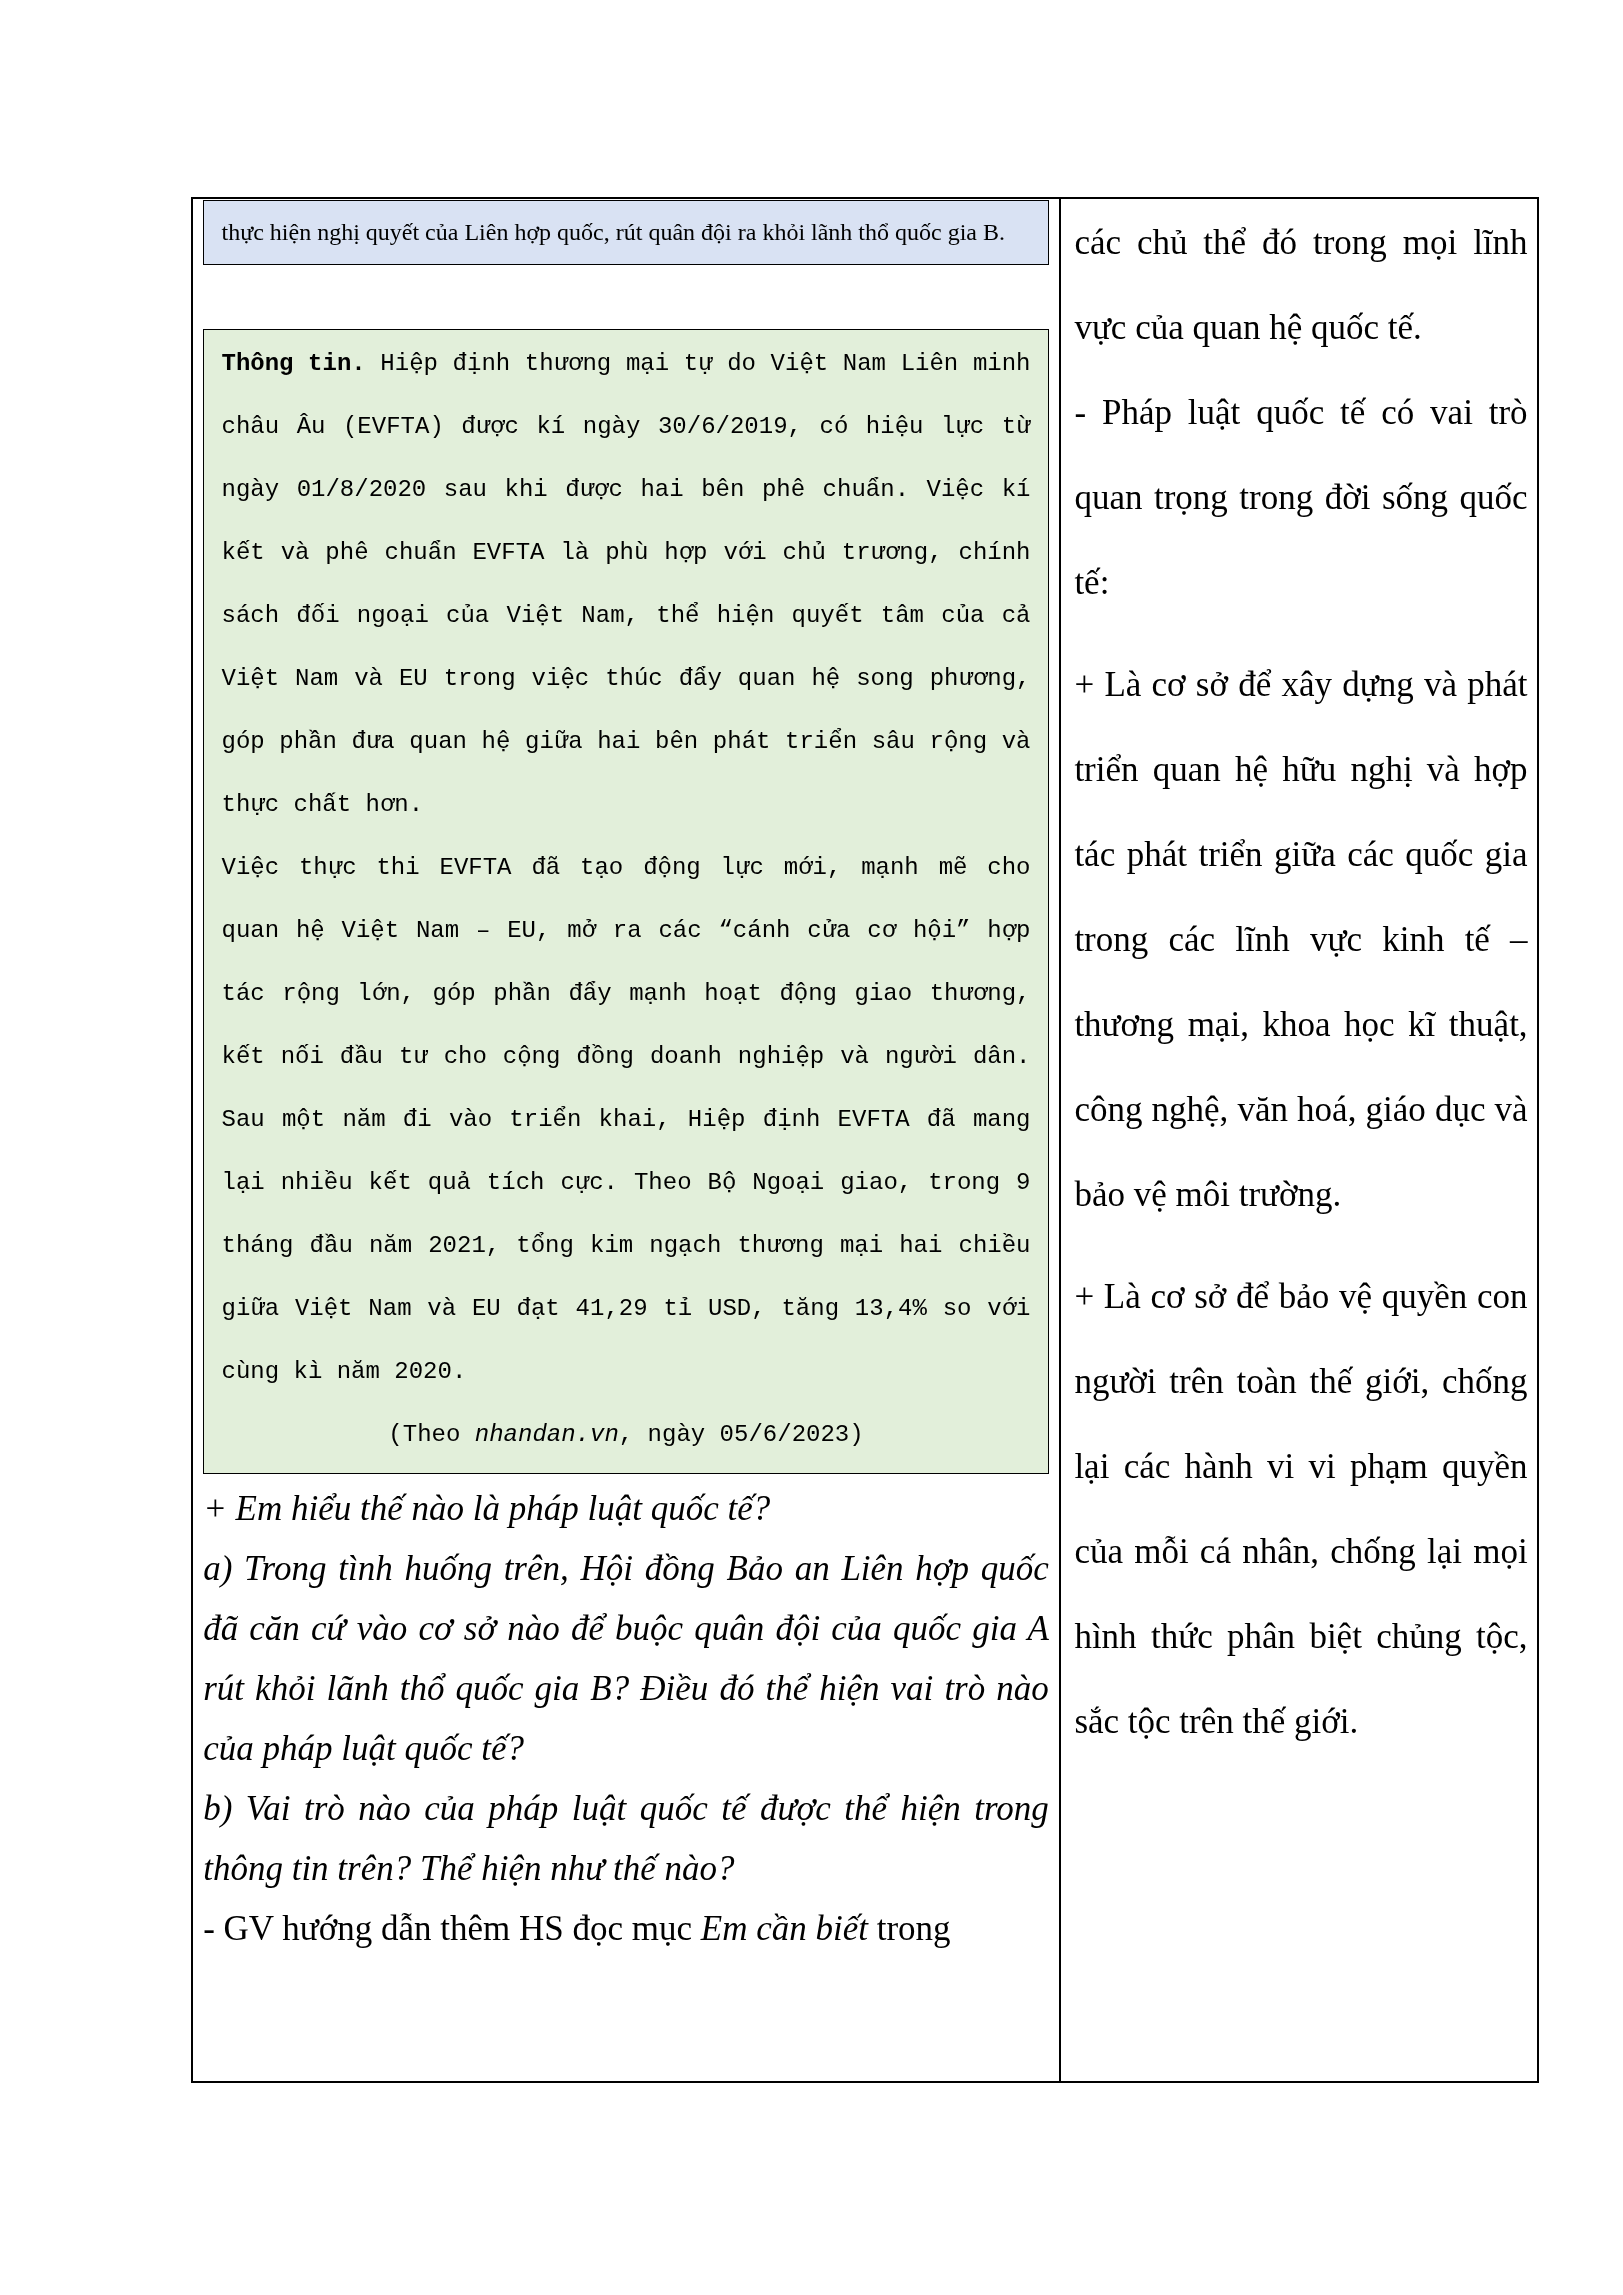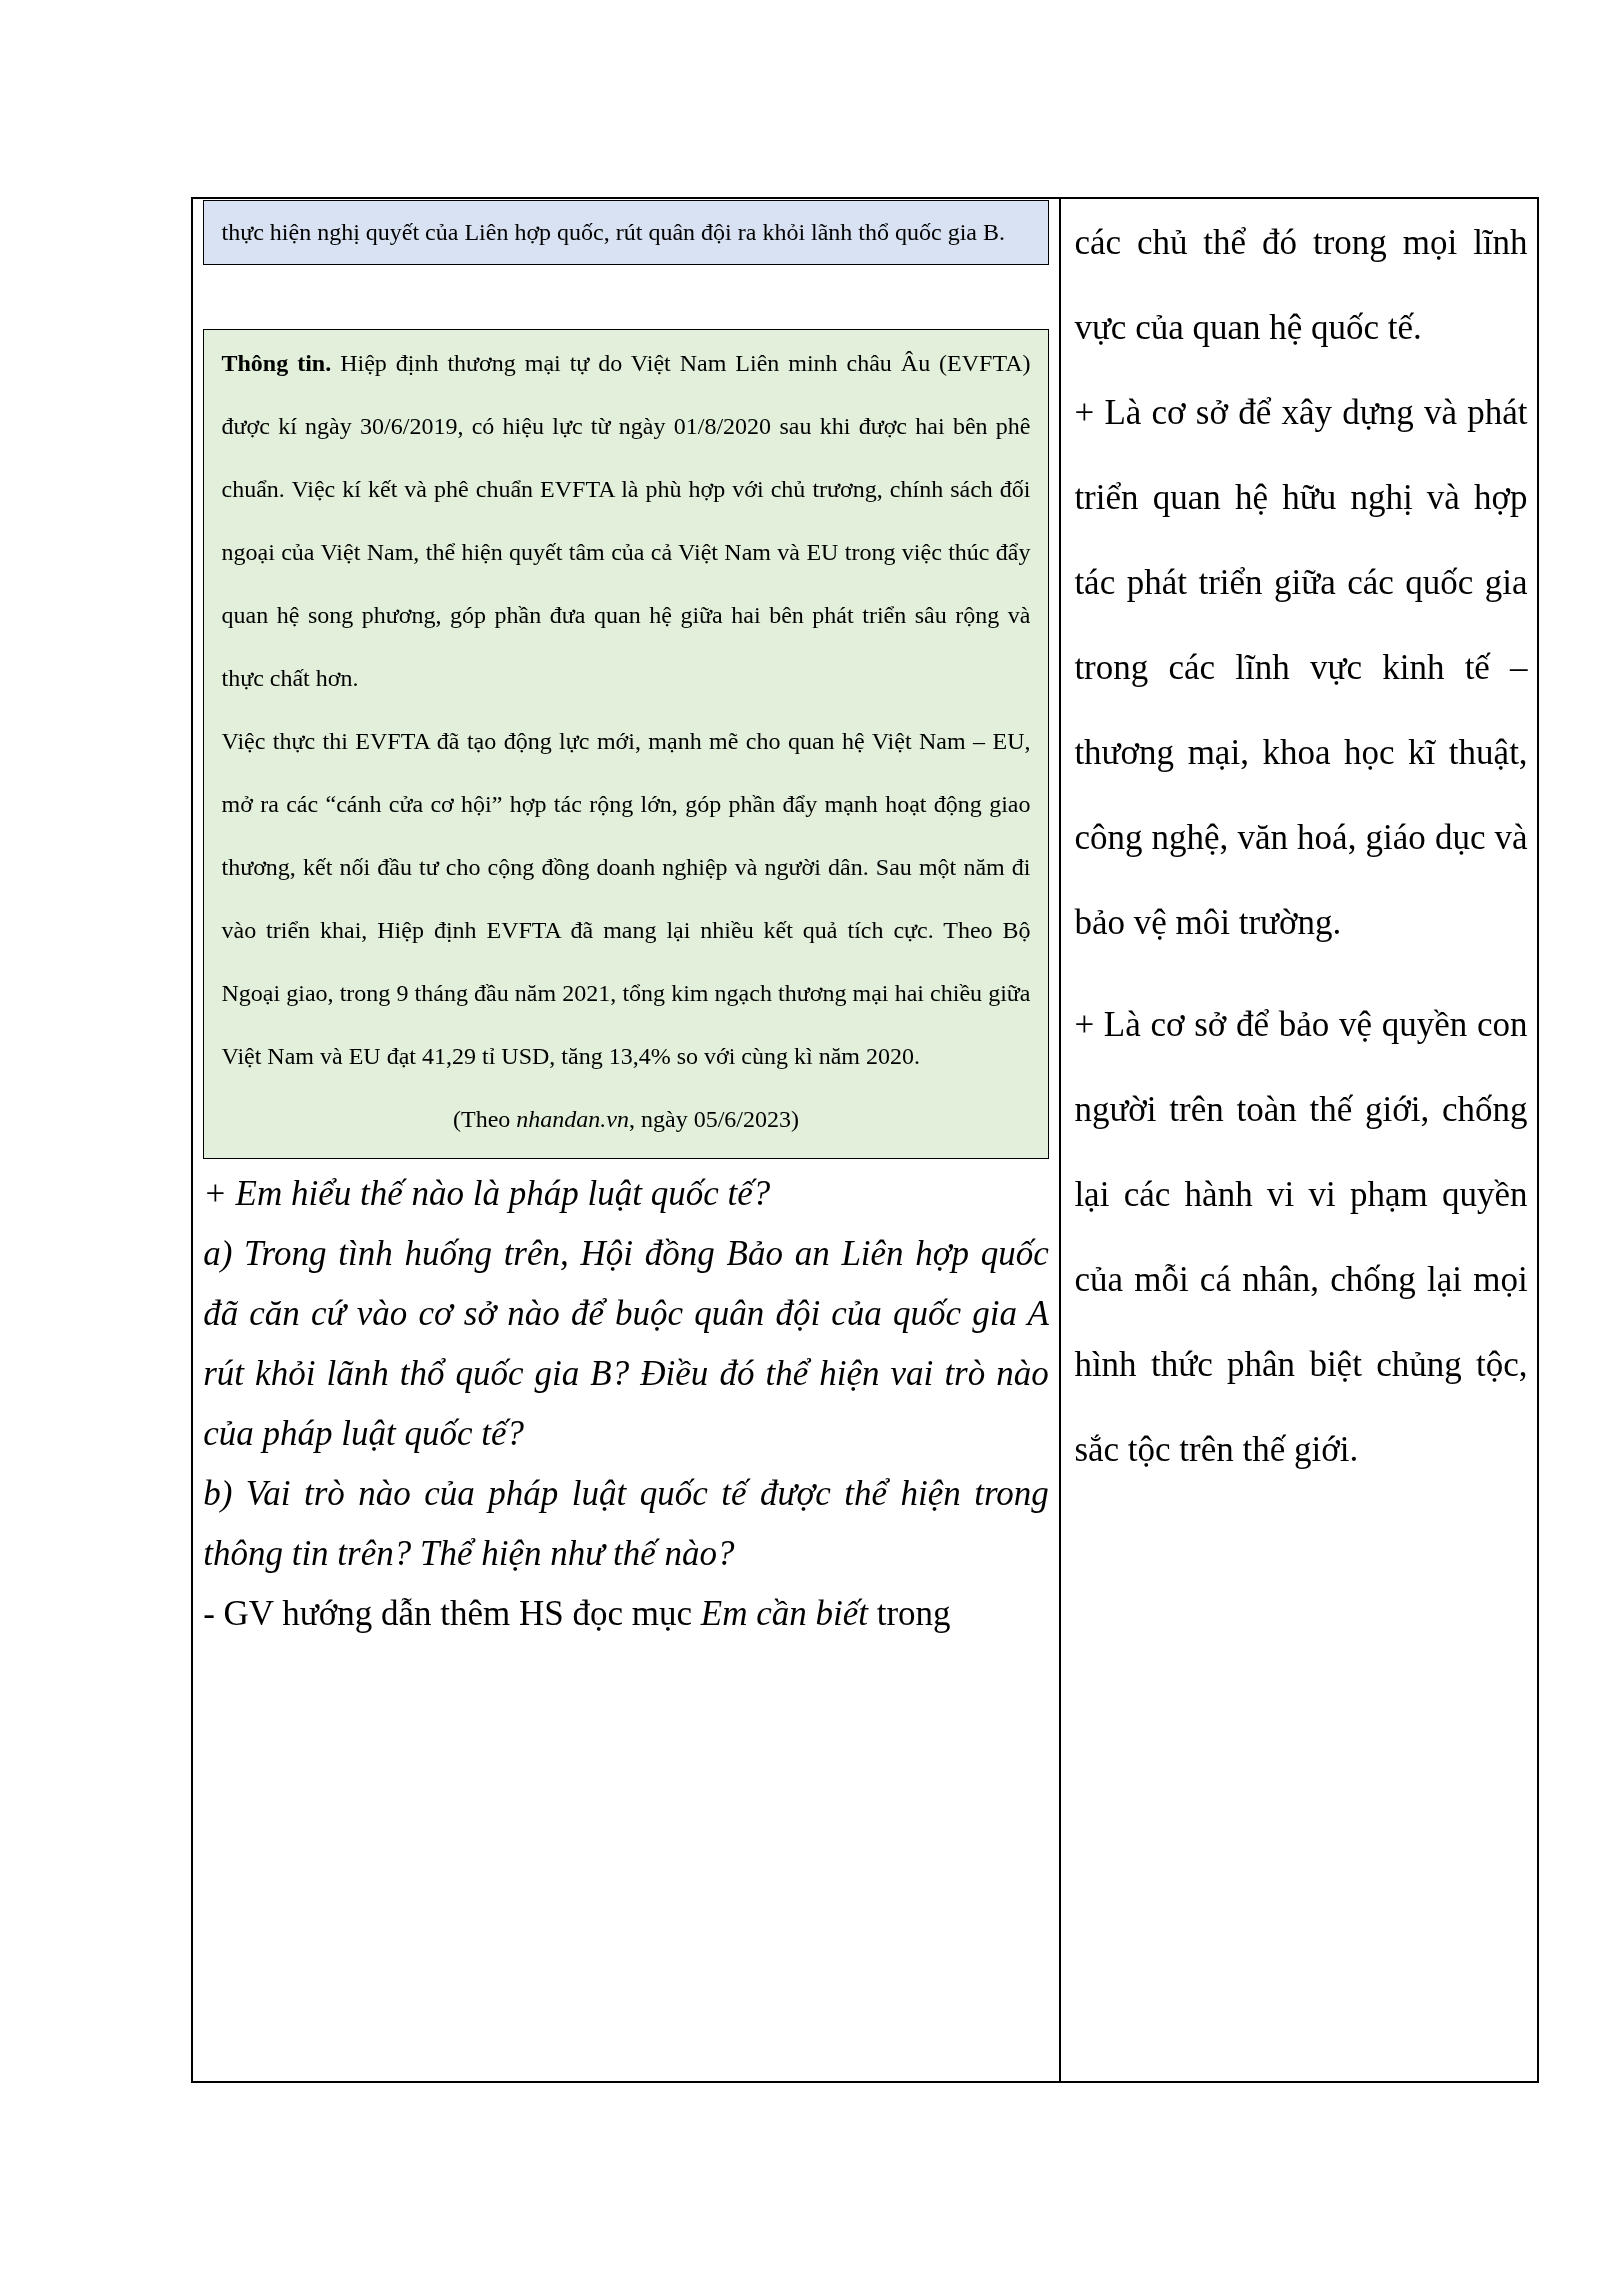--- a/index.html
+++ b/index.html
@@ -73,37 +73,38 @@
 
 <div class="page">
   <div class="doc-table">
 
     <div class="cell left">
 
       <div class="box blue" id="situation-box" style="background: rgb(217, 226, 243);">
         <p>thực hiện nghị quyết của Liên hợp quốc, rút quân đội ra khỏi lãnh thổ quốc gia B.</p>
       </div>
 
-      <div class="box green" id="info-box" style="background: rgb(226, 239, 218);">
+      <div class="box green" id="info-box" style="background: rgb(226, 239, 218); font-family: Liberation Mono, monospace;">
         <p><span class="b">Thông tin.</span><span> Hiệp định thương mại tự do Việt Nam Liên minh châu Âu (EVFTA) được kí ngày 30/6/2019, có hiệu lực từ ngày 01/8/2020 sau khi được hai bên phê chuẩn. Việc kí kết và phê chuẩn EVFTA là phù hợp với chủ trương, chính sách đối ngoại của Việt Nam, thể hiện quyết tâm của cả Việt Nam và EU trong việc thúc đẩy quan hệ song phương, góp phần đưa quan hệ giữa hai bên phát triển sâu rộng và thực chất hơn.</span></p>
         <p>Việc thực thi EVFTA đã tạo động lực mới, mạnh mẽ cho quan hệ Việt Nam – EU, mở ra các “cánh cửa cơ hội” hợp tác rộng lớn, góp phần đẩy mạnh hoạt động giao thương, kết nối đầu tư cho cộng đồng doanh nghiệp và người dân. Sau một năm đi vào triển khai, Hiệp định EVFTA đã mang lại nhiều kết quả tích cực. Theo Bộ Ngoại giao, trong 9 tháng đầu năm 2021, tổng kim ngạch thương mại hai chiều giữa Việt Nam và EU đạt 41,29 tỉ USD, tăng 13,4% so với cùng kì năm 2020.</p>
         <p class="src"><span>(Theo </span><span class="it">nhandan.vn</span><span>, ngày 05/6/2023)</span></p>
       </div>
 
       <div class="questions">
         <p>+ Em hiểu thế nào là pháp luật quốc tế?</p>
         <p>a) Trong tình huống trên, Hội đồng Bảo an Liên hợp quốc đã căn cứ vào cơ sở nào để buộc quân đội của quốc gia A rút khỏi lãnh thổ quốc gia B? Điều đó thể hiện vai trò nào của pháp luật quốc tế?</p>
         <p>b) Vai trò nào của pháp luật quốc tế được thể hiện trong thông tin trên? Thể hiện như thế nào?</p>
       </div>
 
       <p class="gv"><span>- GV hướng dẫn thêm HS đọc mục </span><span class="it">Em cần biết</span><span> trong</span></p>
 
     </div>
 
     <div class="cell right">
       <p class="rp">các chủ thể đó trong mọi lĩnh vực của quan hệ quốc tế.</p>
+      <p class="rp gap">- Pháp luật quốc tế có vai trò quan trọng trong đời sống quốc tế:</p>
       <p class="rp gap">+ Là cơ sở để xây dựng và phát triển quan hệ hữu nghị và hợp tác phát triển giữa các quốc gia trong các lĩnh vực kinh tế – thương mại, khoa học kĩ thuật, công nghệ, văn hoá, giáo dục và bảo vệ môi trường.</p>
       <p class="rp">+ Là cơ sở để bảo vệ quyền con người trên toàn thế giới, chống lại các hành vi vi phạm quyền của mỗi cá nhân, chống lại mọi hình thức phân biệt chủng tộc, sắc tộc trên thế giới.</p>
     </div>
 
   </div>
 </div>
 
 
 </body></html>

